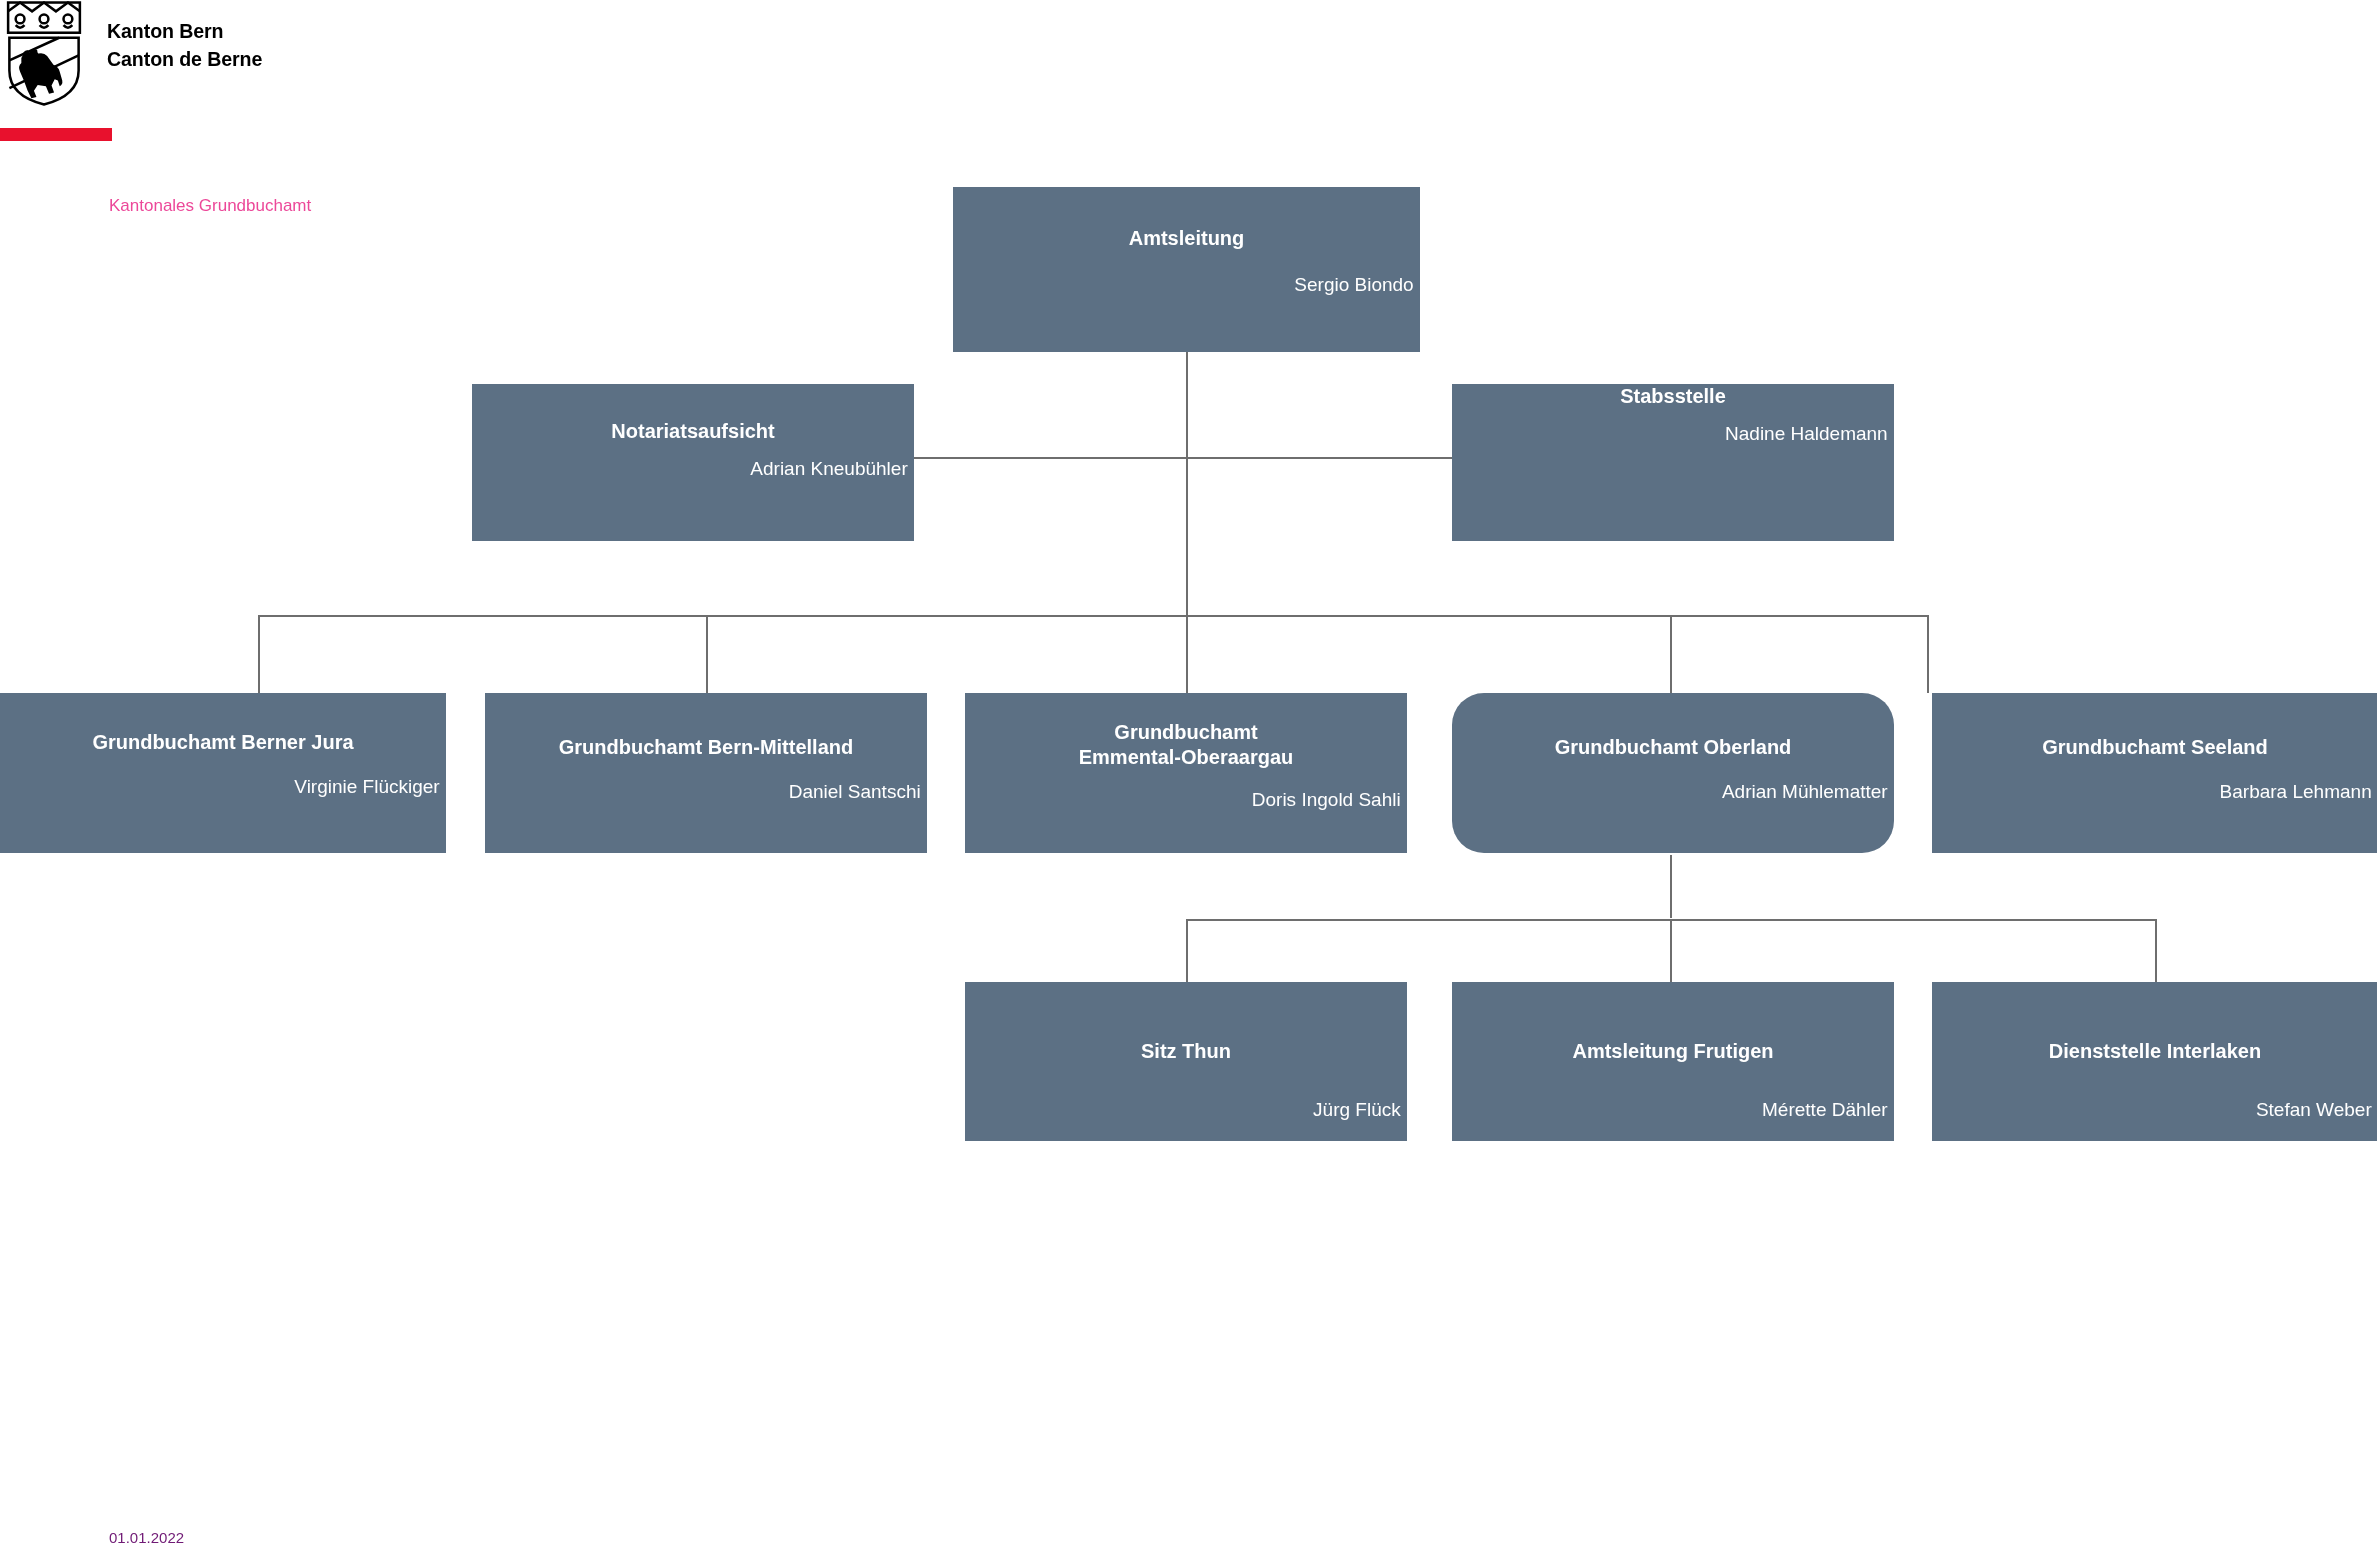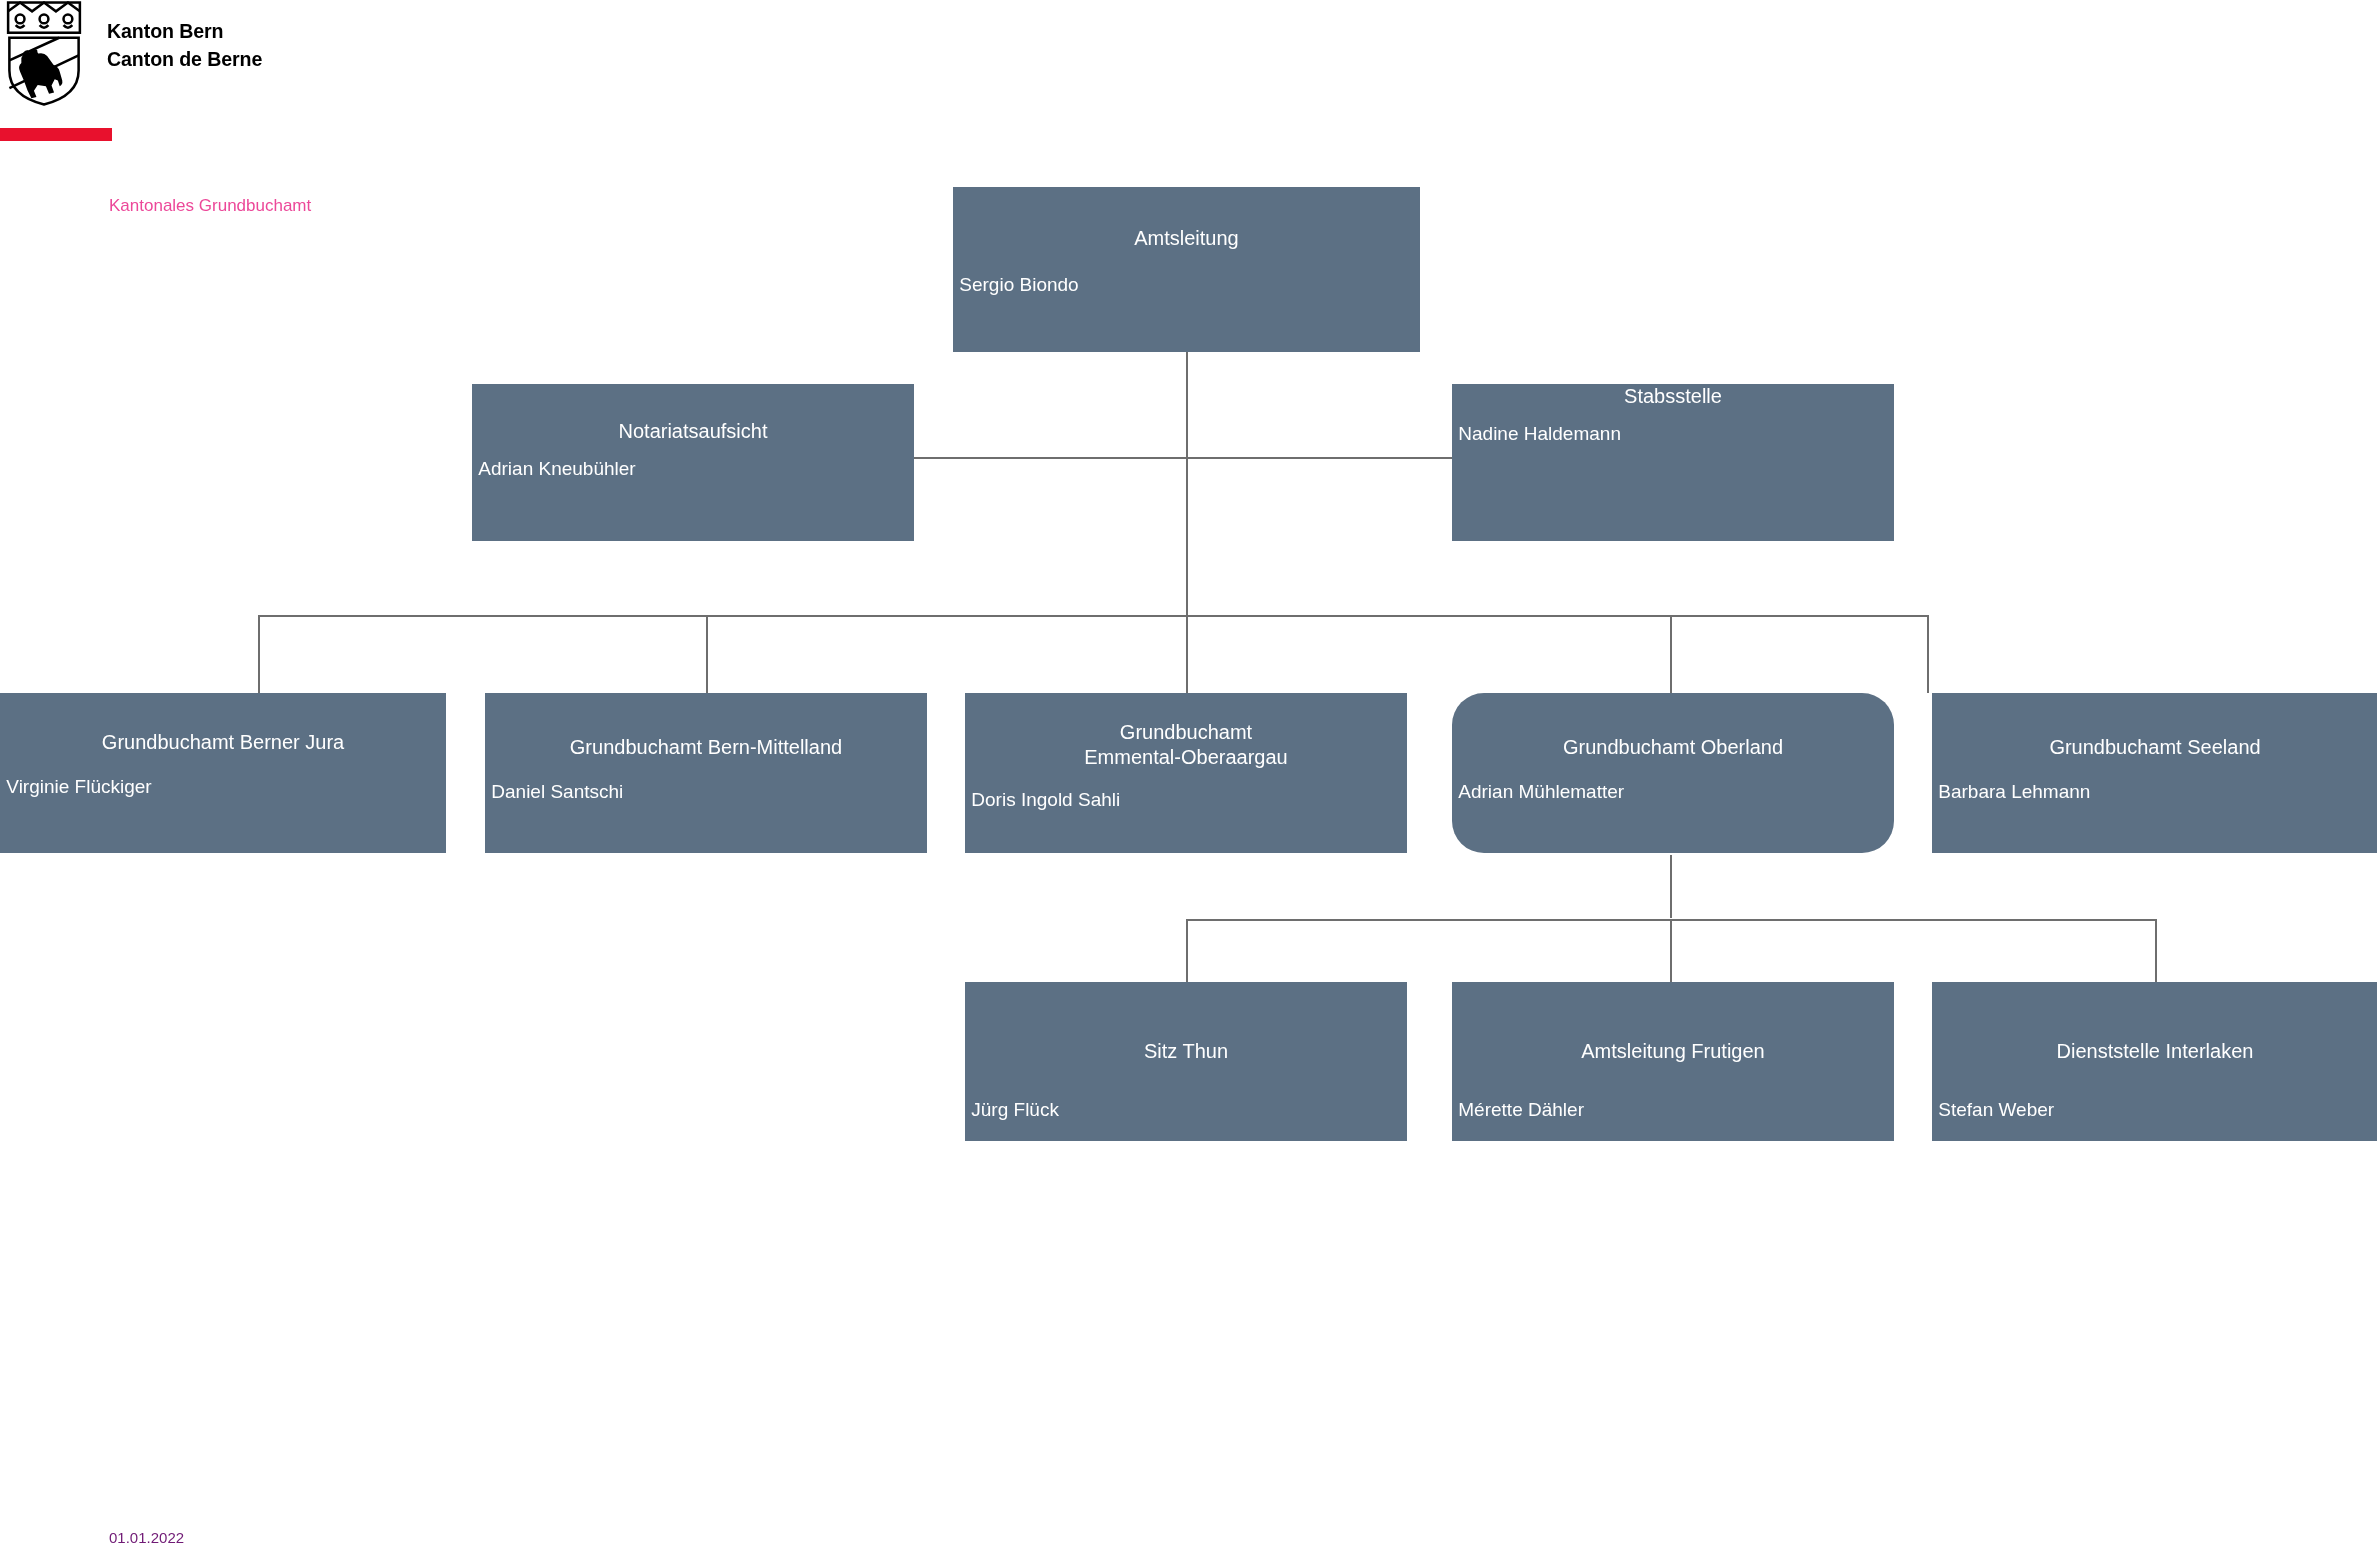--- a/index.html
+++ b/index.html
@@ -88,33 +88,33 @@
     background: #5C7084;
     box-sizing: border-box;
     display: flex;
     flex-direction: column;
     align-items: center;
     color: #ffffff;
     overflow: hidden;
   }
   .node .title {
     font-size: 20px;
-    font-weight: normal;
+    font-weight: bold;
     line-height: 1.28;
     text-align: center;
     width: 100%;
     padding: 0 6.3px;
     box-sizing: border-box;
     white-space: pre-line;
   }
   .node .person {
     font-size: 19px;
     font-weight: normal;
     line-height: 1.25;
-    text-align: left;
+    text-align: right;
     width: 100%;
     padding: 0 6.3px;
     box-sizing: border-box;
   }
 </style>
 </head>
 <body>
 
 <div id="page">
 

